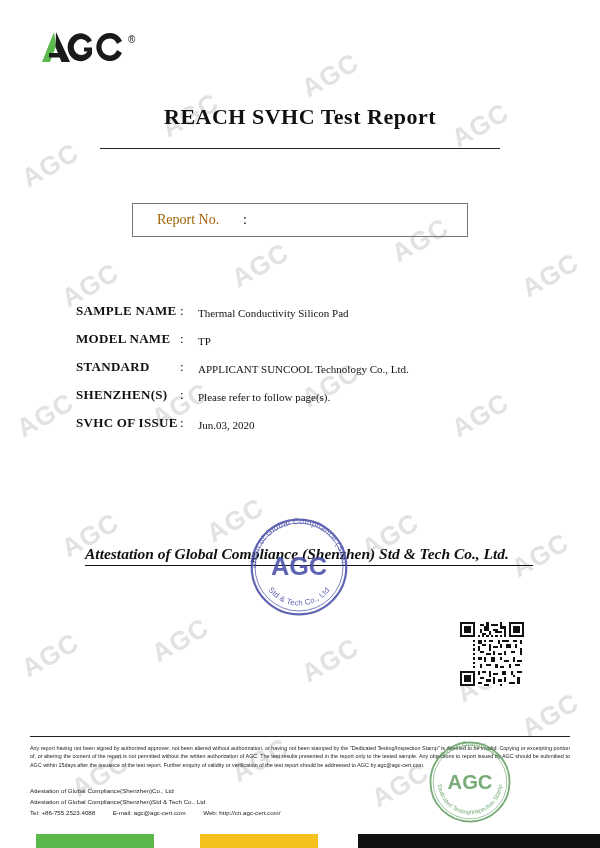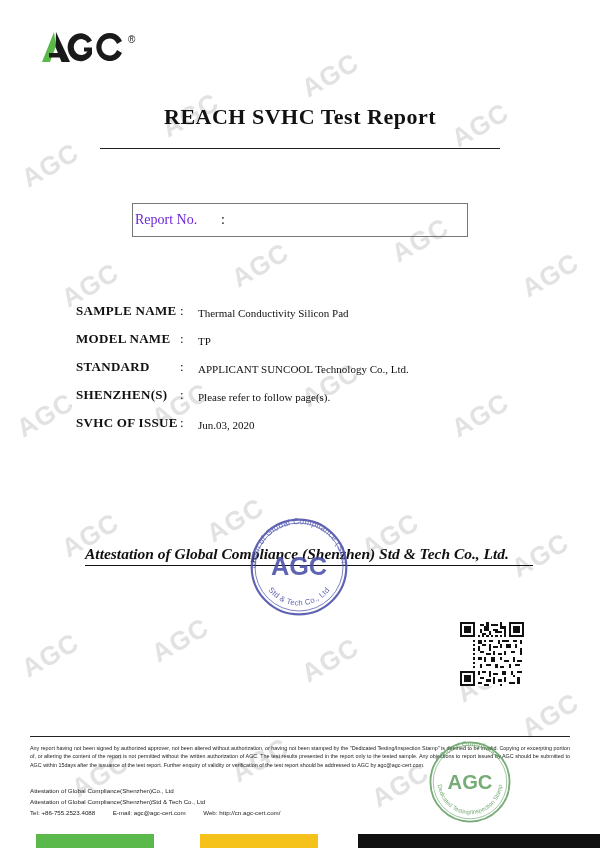--- a/index.html
+++ b/index.html
@@ -88,22 +88,22 @@
     height: 34px;
     border: 1px solid #777;
     box-sizing: border-box;
     display: flex;
     align-items: center;
     z-index: 3;
   }
   .report-label {
     font-family: "Liberation Serif", serif;
     font-size: 14px;
-    color: #6d28d9;
-    margin-left: 2px;
+    color: #a16207;
+    margin-left: 24px;
     width: 86px;
   }
   .report-colon {
     font-size: 14px;
     color: #111;
     width: 18px;
   }
   .report-value {
     font-family: "Liberation Serif", serif;
     font-size: 14px;

